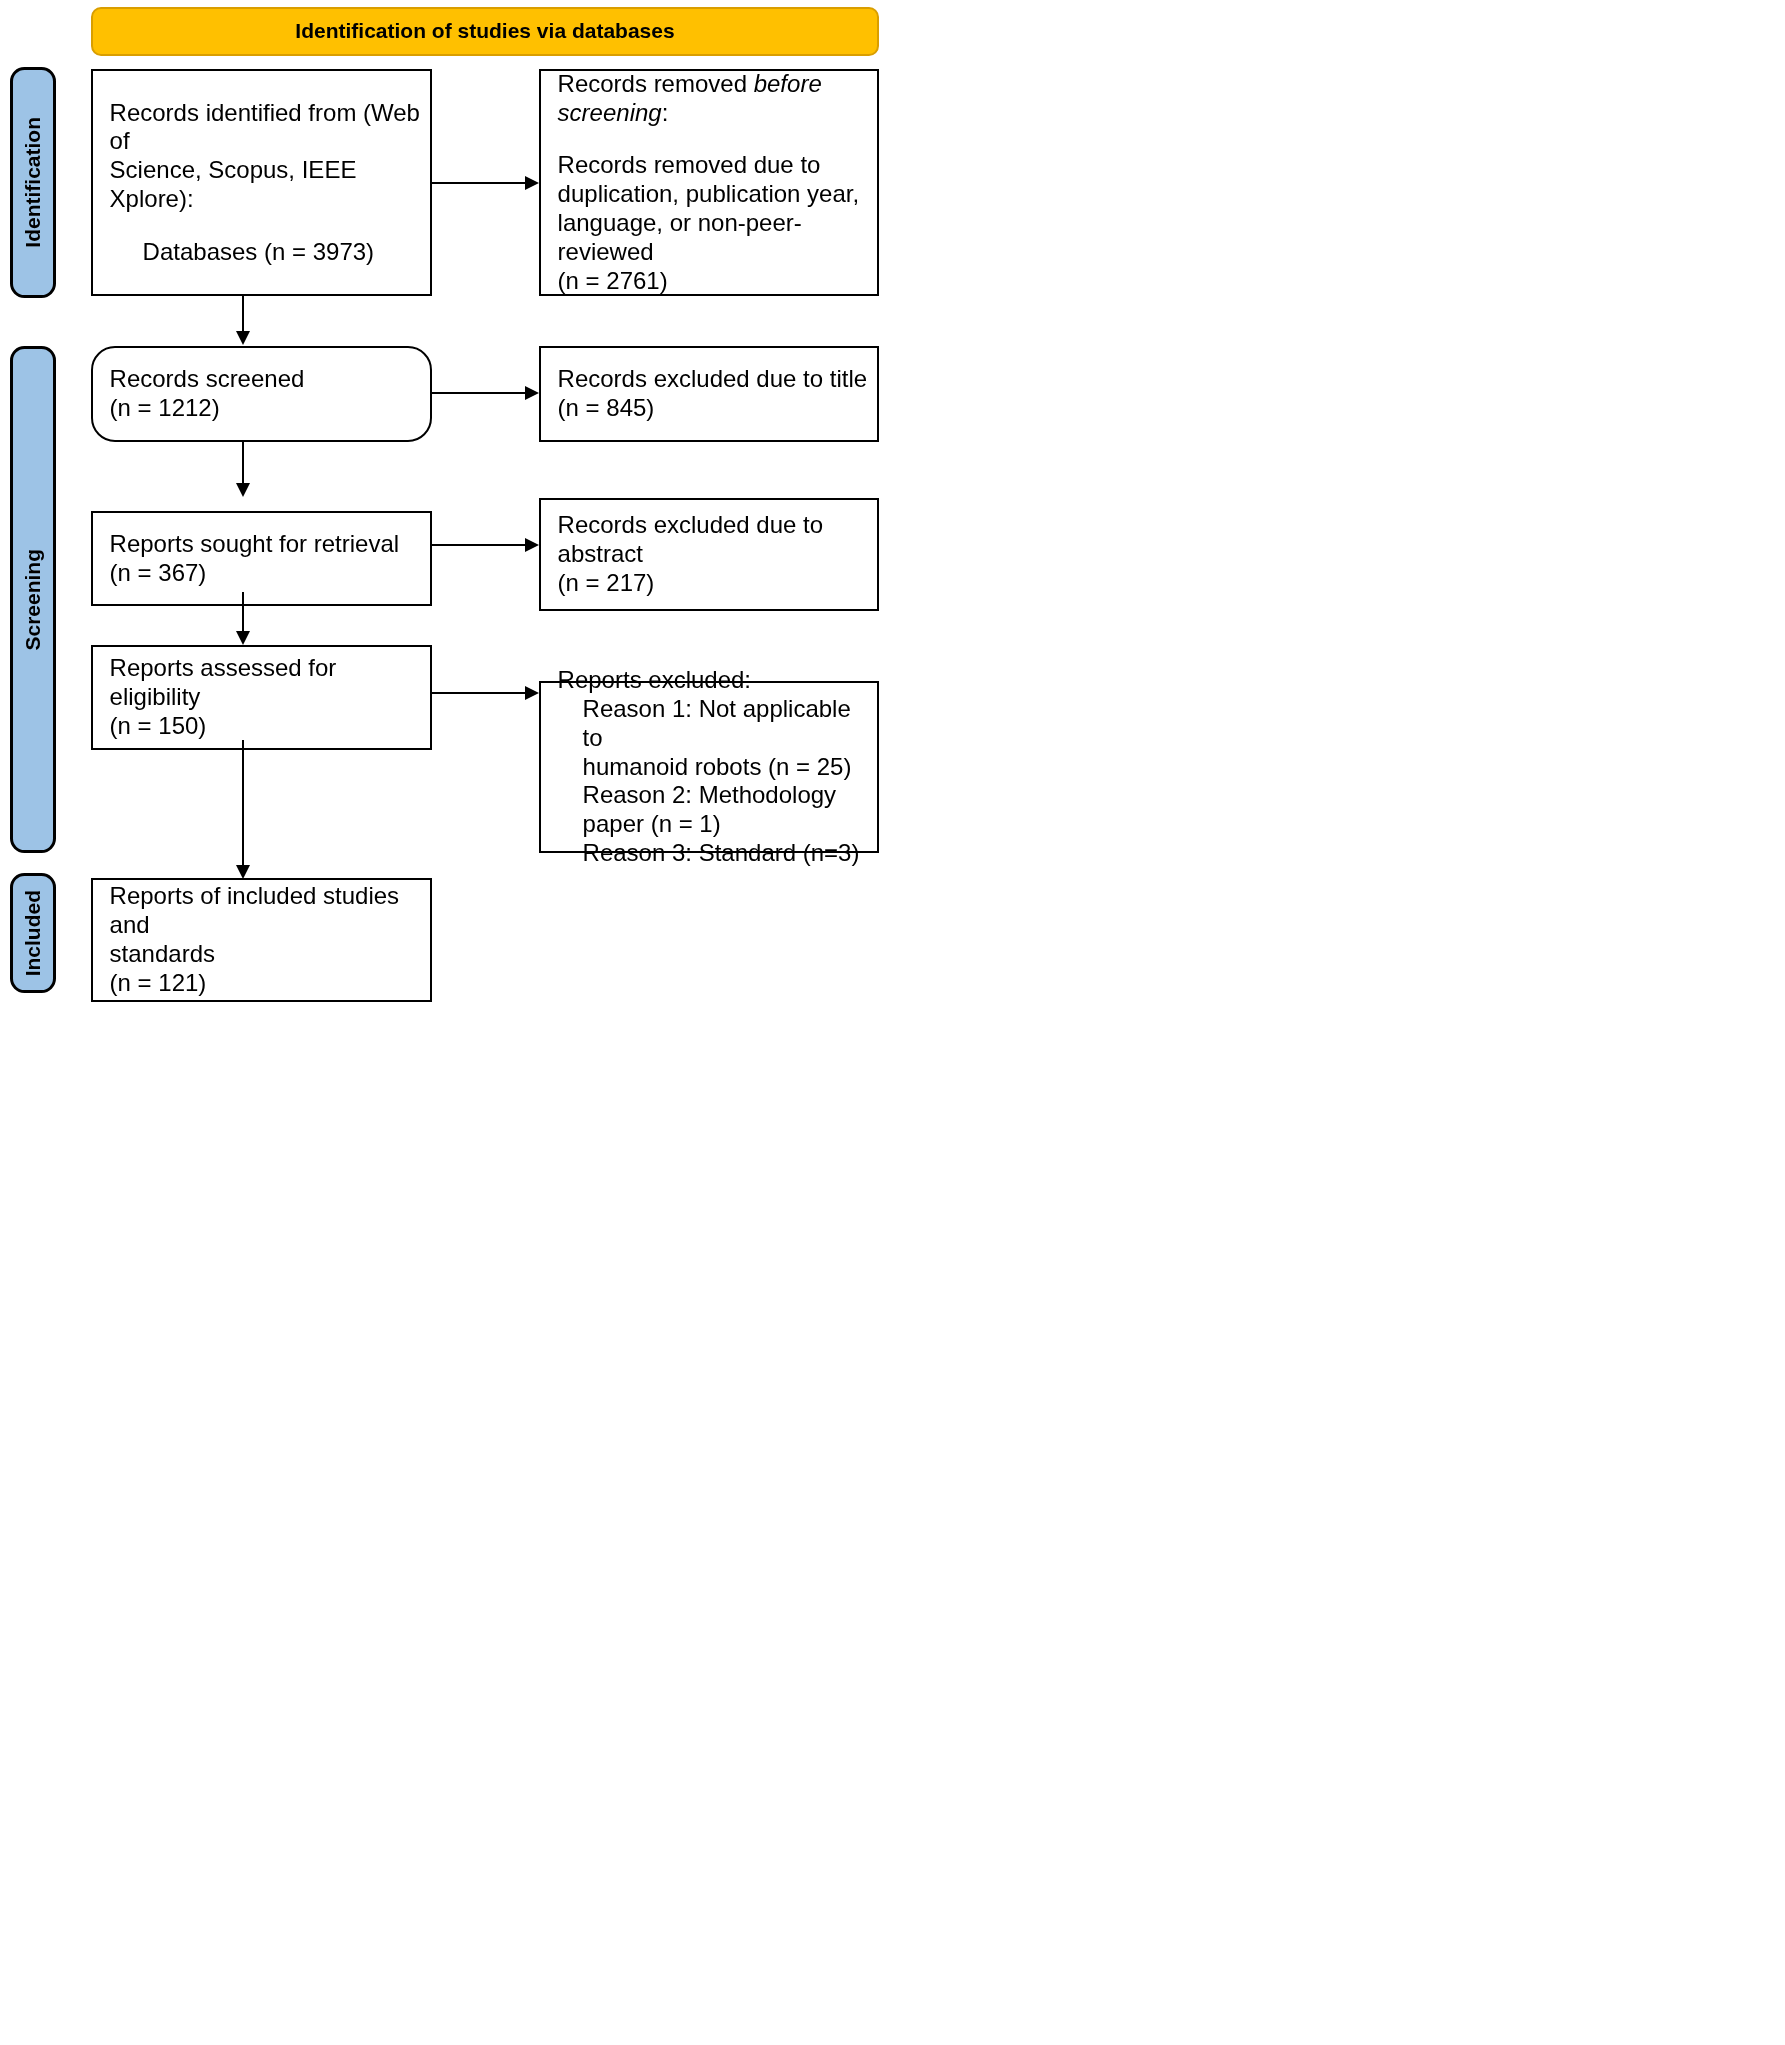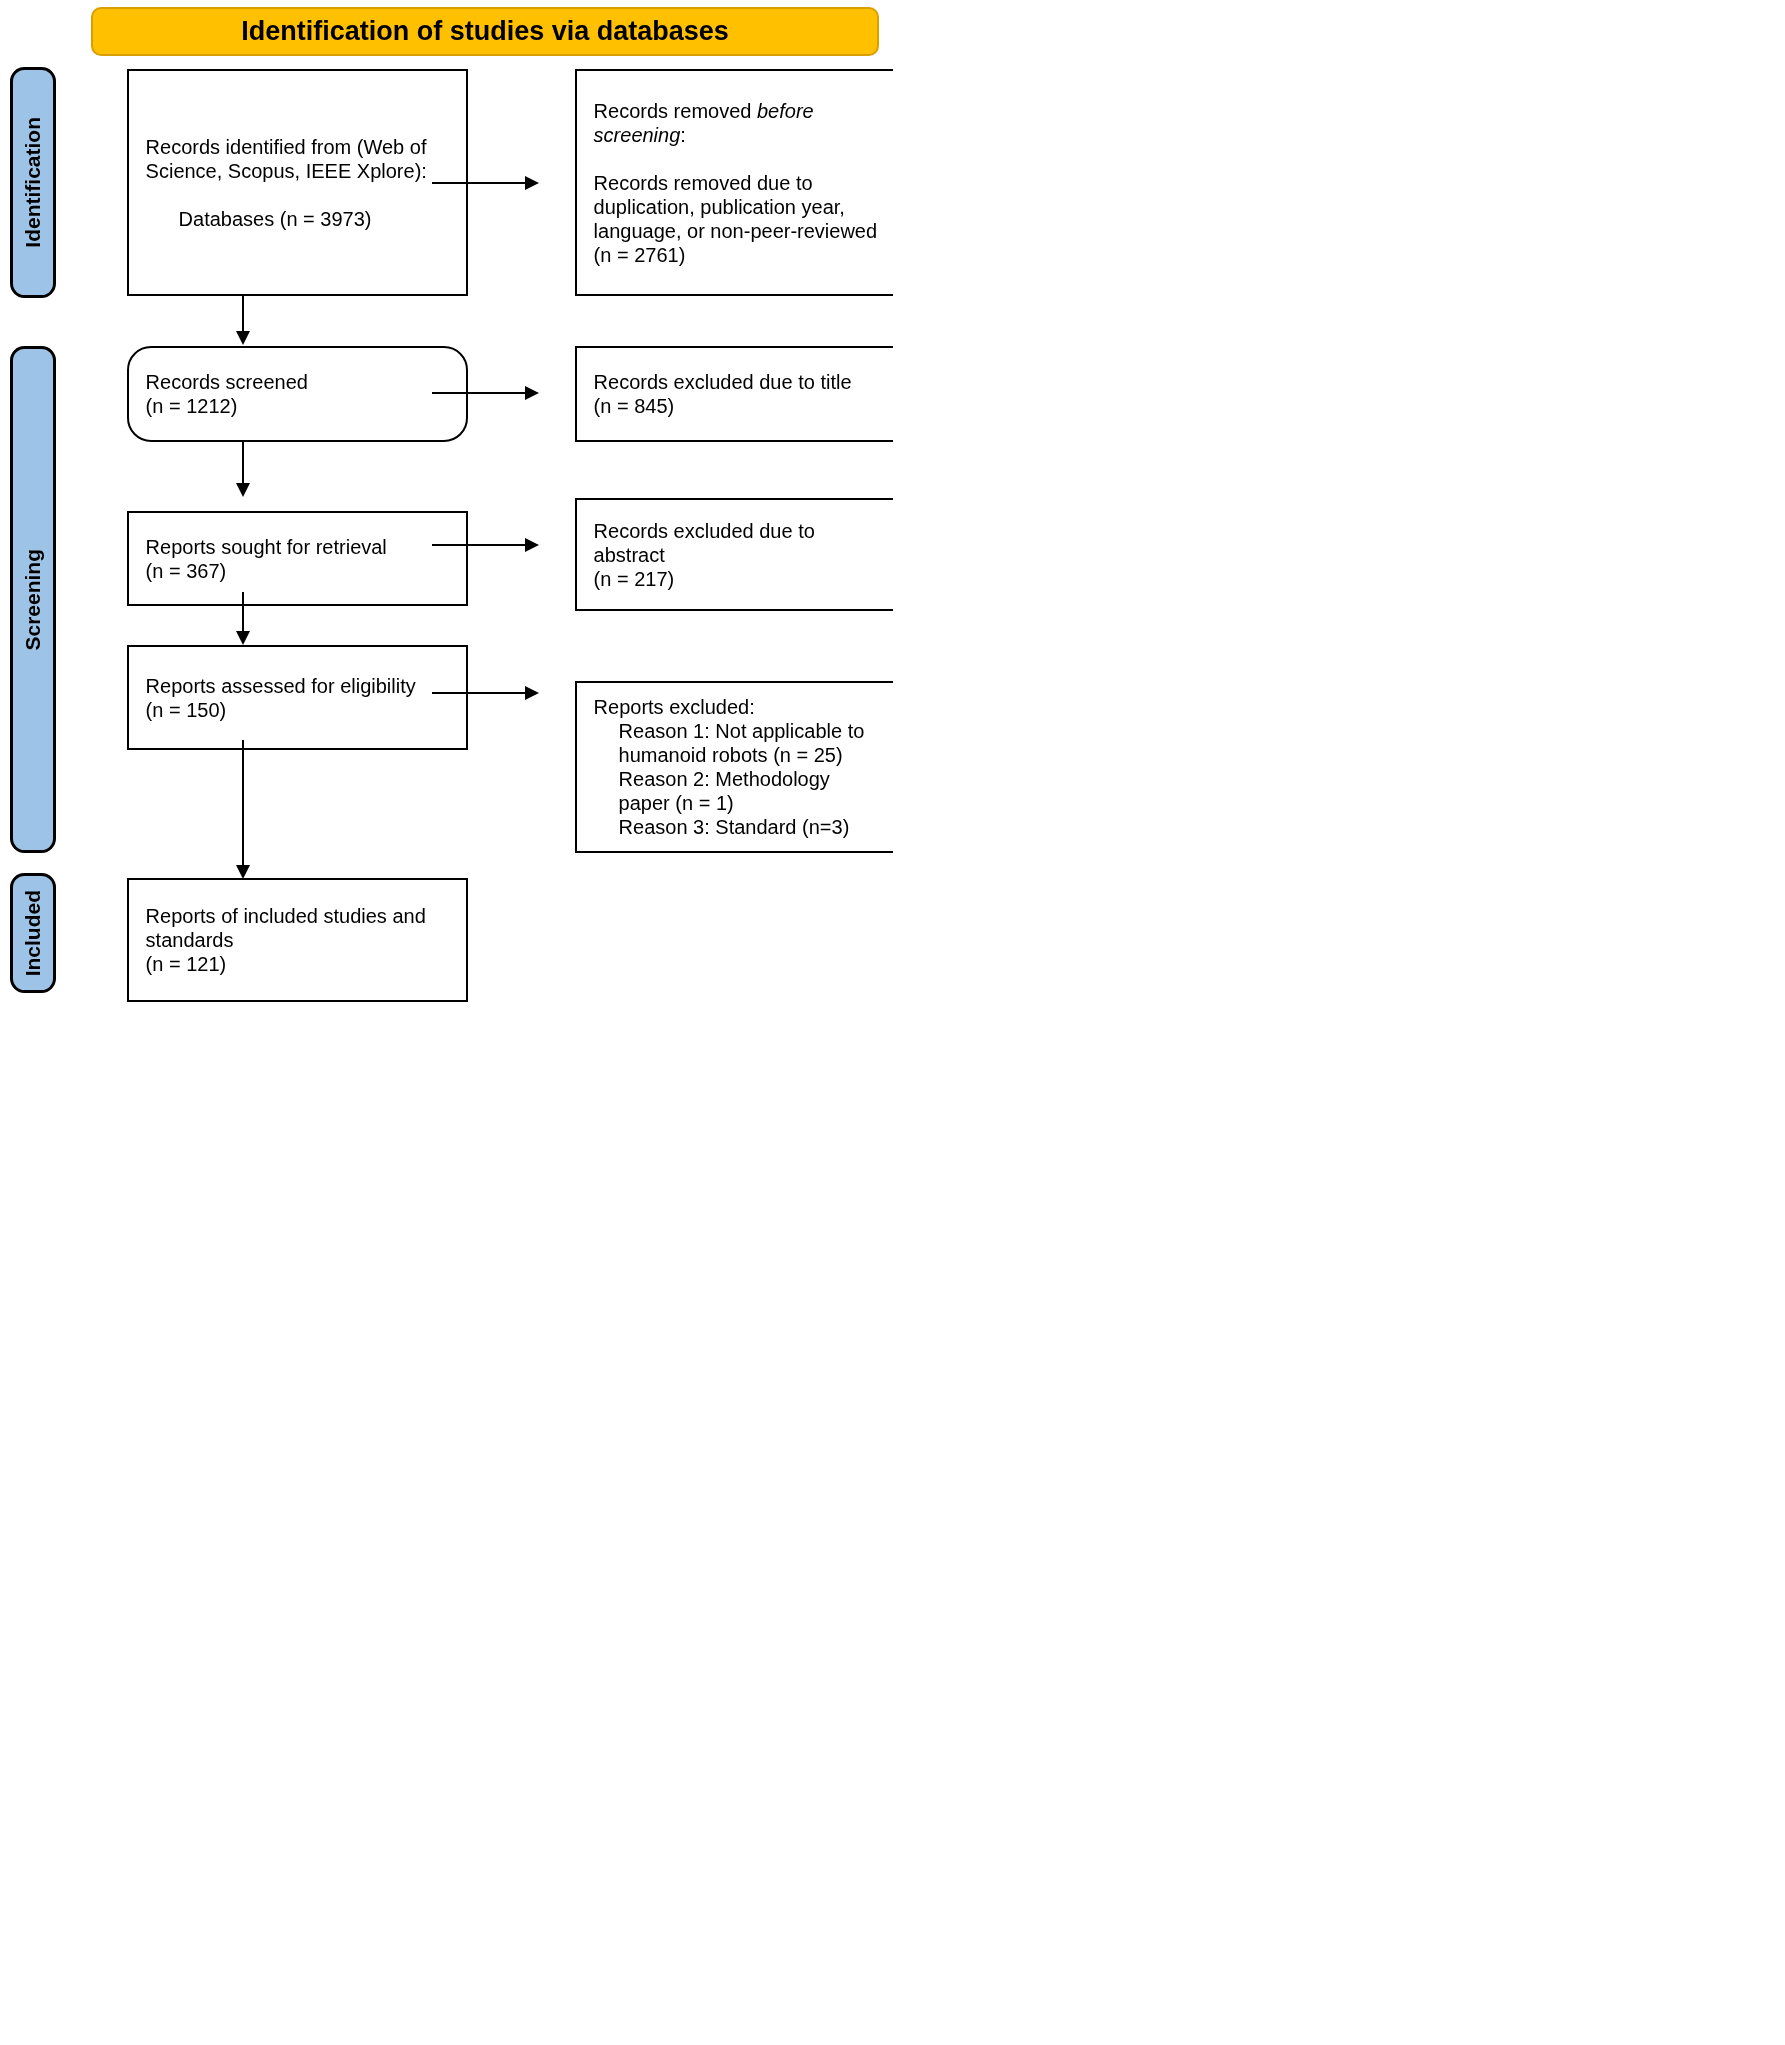--- a/index.html
+++ b/index.html
@@ -16,21 +16,21 @@
   
   .banner {
     position: absolute;
     left: 91px; top: 6.6px;
     width: 788px; height: 49px;
     background: #FFC000;
     border: 2.2px solid #D99E00;
     border-radius: 10px;
     box-sizing: border-box;
     display: flex; align-items: center; justify-content: center;
-    font-weight: bold; font-size: 27px;
+    font-weight: bold; font-size: 21px;
   }
 
   
   .stage {
     position: absolute;
     left: 10px; width: 46px;
     background: #9DC3E6;
     border: 3.3px solid #000000;
     border-radius: 14.4px;
     box-sizing: border-box;
@@ -43,21 +43,21 @@
   .stage-included       { top: 873px; height: 120px; }
 
   
   .box {
     position: absolute;
     background: #ffffff;
     border: 2.2px solid #000000;
     box-sizing: border-box;
     display: flex; flex-direction: column; justify-content: center;
     padding: 5.5px 7.7px 5.5px 16.6px;
-    font-size: 20px; line-height: 1.2; margin-left: 36px;
+    font-size: 24px; line-height: 1.2;
   }
   .t { white-space: pre-line; }
   .gap { margin-top: 24px; }
   .indent { margin-left: 33px; }
   .reason { margin-left: 25px; }
 
   .b1 { left: 91px; top: 69px;  width: 341px; height: 227px; }
   .b2 { left: 91px; top: 346px;  width: 341px; height: 96px; border-radius: 24px; }
   .b3 { left: 91px; top: 511px;  width: 341px; height: 95px; }
   .b4 { left: 91px; top: 645px; width: 341px; height: 105px; }

